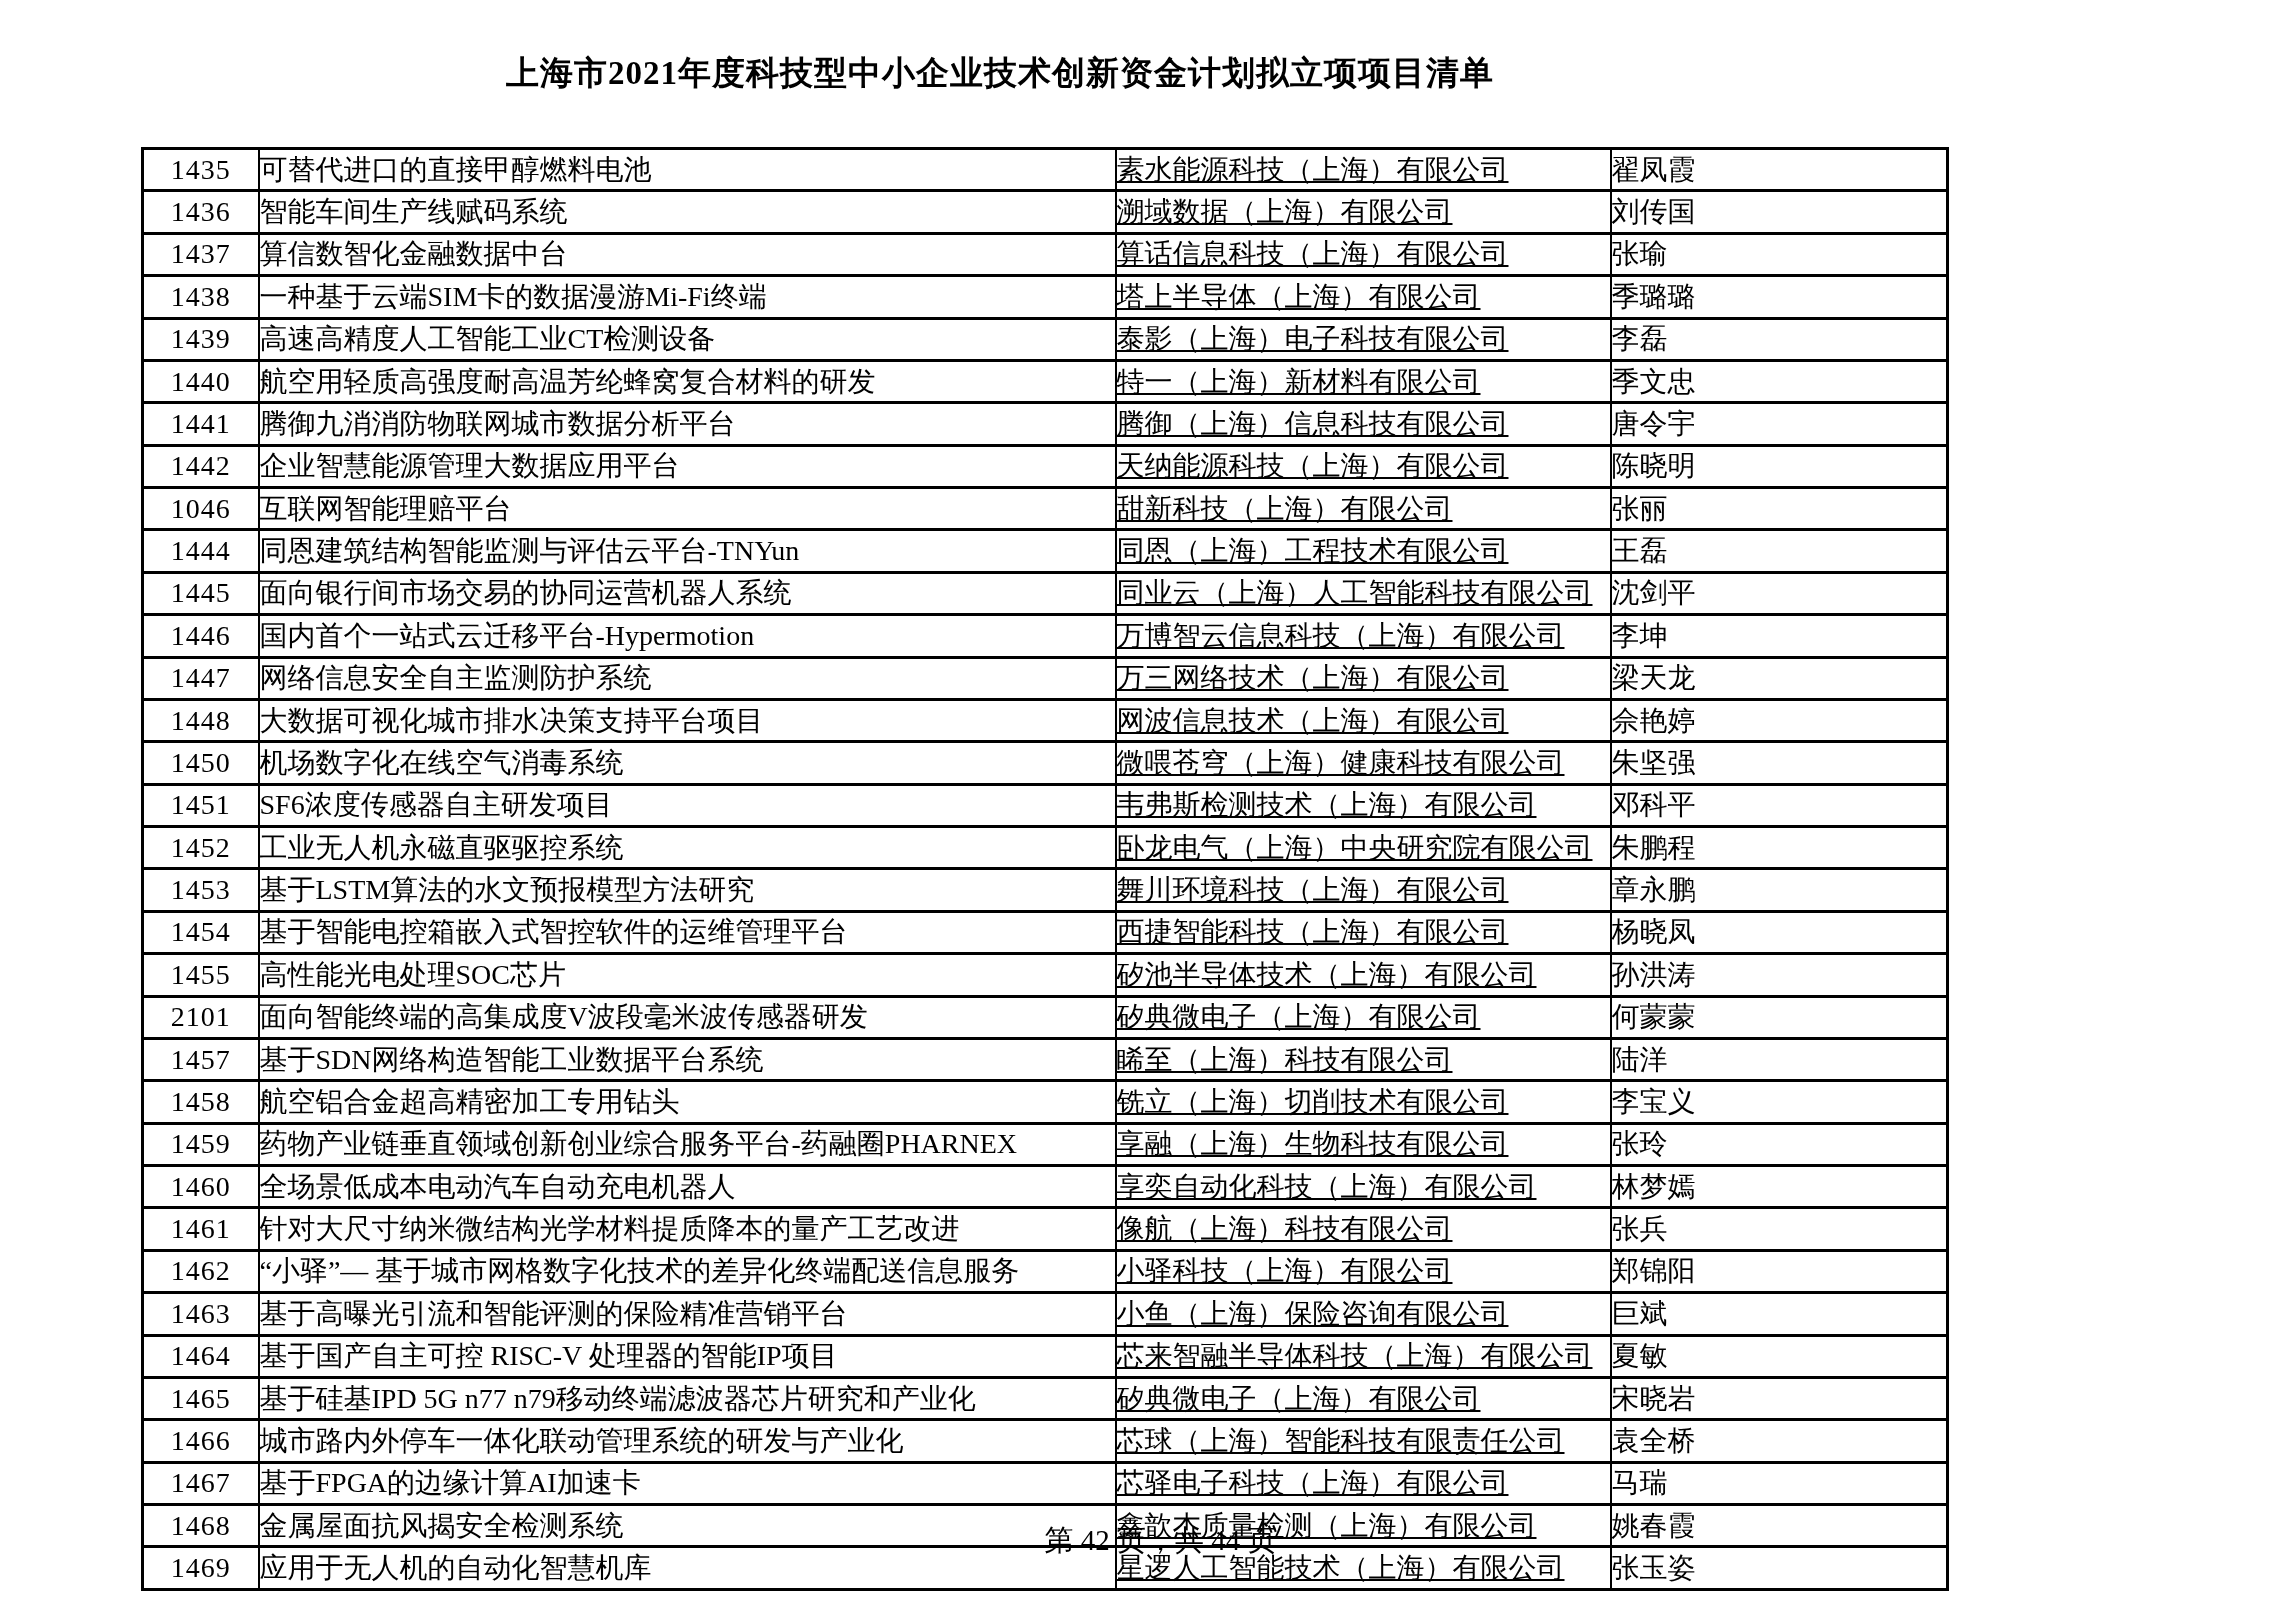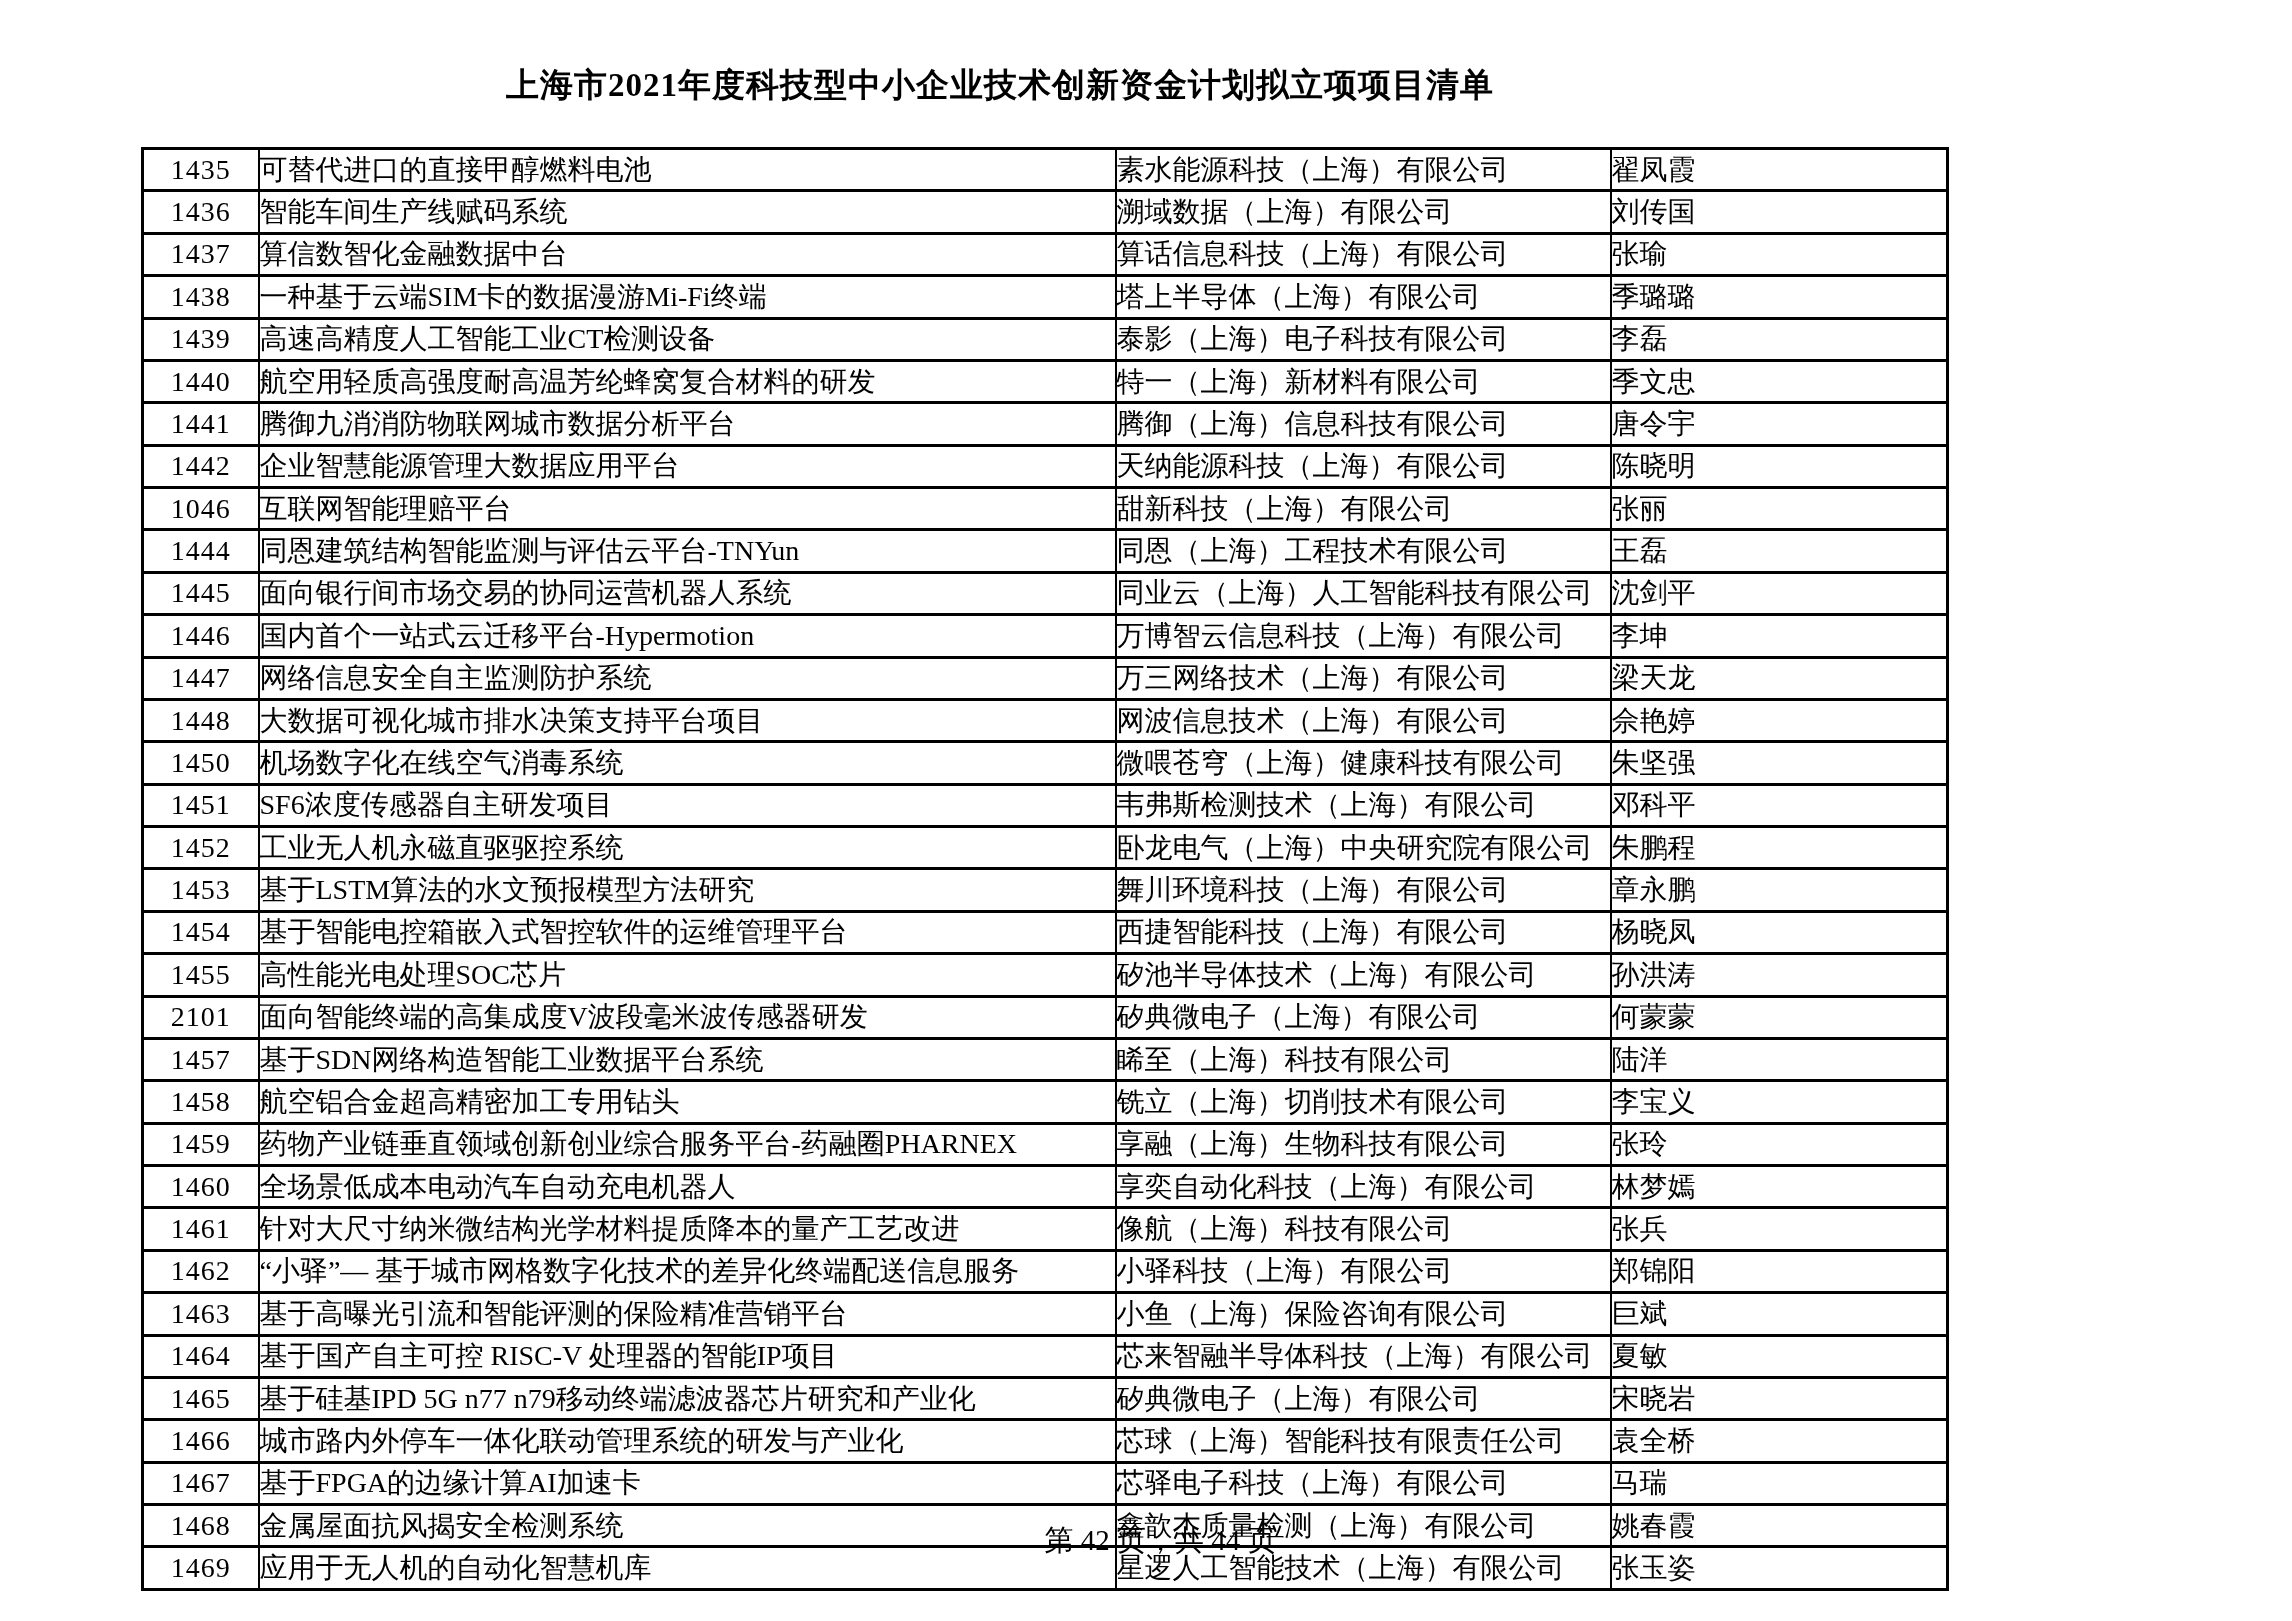--- a/index.html
+++ b/index.html
@@ -11,21 +11,21 @@
     position: relative;
     width: 2293px;
     height: 1621px;
     background: #ffffff;
     font-family: "Liberation Serif", "DejaVu Serif", serif;
     color: #000000;
     overflow: hidden;
   }
   .title {
     position: absolute;
-    top: 63px;
+    top: 51px;
     left: 0;
     width: 2000px;
     text-align: center;
     font-size: 33px;
     font-weight: bold;
     letter-spacing: 1px;
     white-space: nowrap;
   }
   table.projects {
     position: absolute;
@@ -51,20 +51,21 @@
   td.c-id {
     text-align: center;
     letter-spacing: 1px;
   }
   td.c-project {
     padding-left: 13.7px;
     border-right-width: 3.9px;
   }
   td.c-company {
     padding-left: 4.9px;
+    text-decoration: underline;
   }
   td.c-contact {
     padding-left: 9.8px;
   }
   .footer {
     position: absolute;
     top: 1521px;
     left: 0;
     width: 2293px;
     text-align: center;

